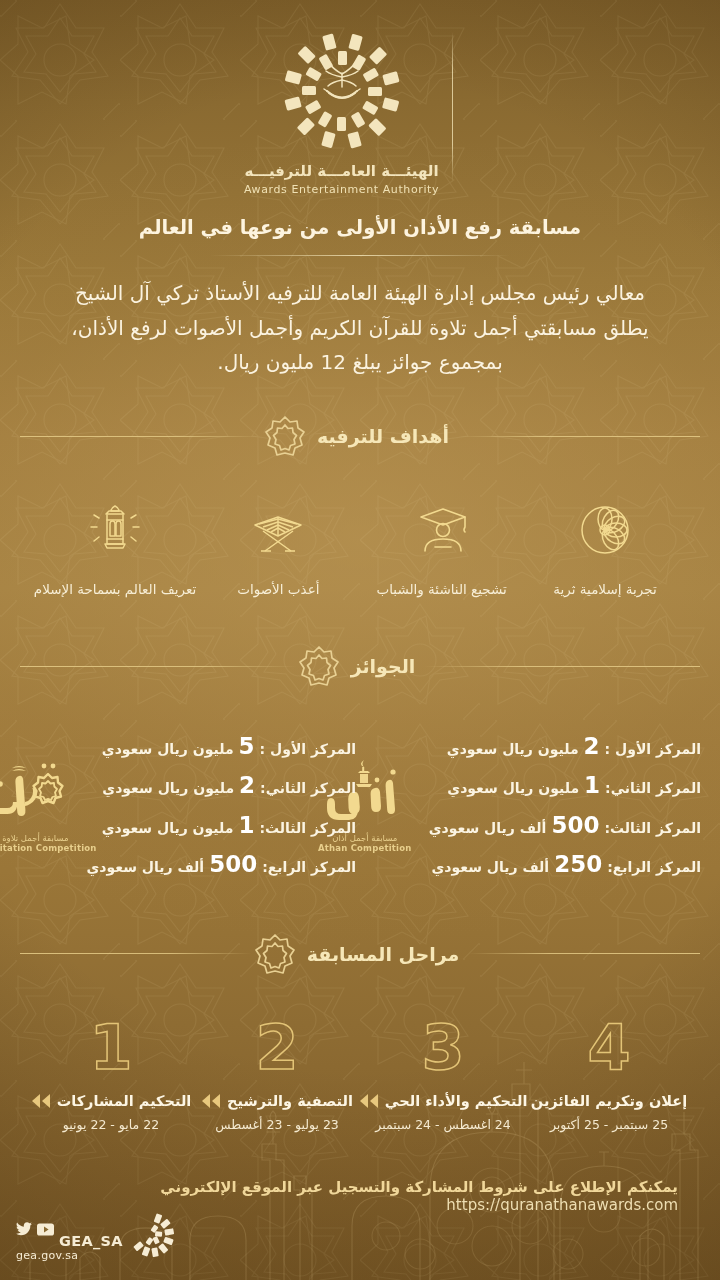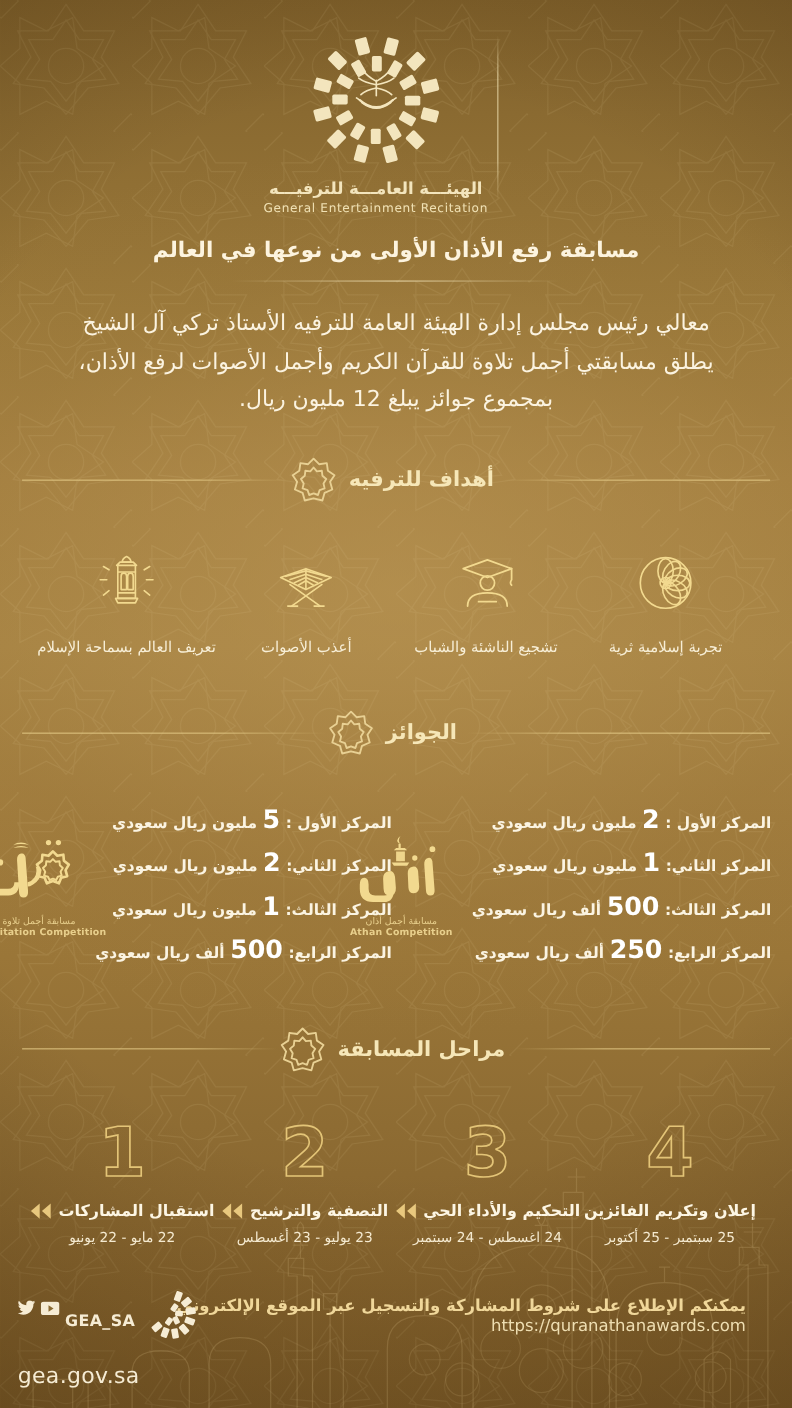--- a/index.html
+++ b/index.html
@@ -140,21 +140,21 @@
   .footer { margin-top:46px; padding-right:42px; }
   .cta { font-size:15px; font-weight:bold; color:#f0d79a; }
   .url { font-size:15px; color:#eedeb2; direction:ltr; text-align:right; }
   .social {
     position:absolute; left:16px; bottom:18px; z-index:6;
     display:flex; align-items:flex-start; gap:6px; direction:ltr;
   }
   .soc-lines { display:flex; flex-direction:column; }
   .soc-row { display:flex; align-items:center; gap:5px; }
   .soc-text { font-size:14.5px; color:#f6ecd4; letter-spacing:.3px; font-weight:bold;margin-top:24px; }
-  .soc-text2 { font-size:20px; color:#f6ecd4; letter-spacing:.3px;margin-top:29px; }
+  .soc-text2 { font-size:11px; color:#f6ecd4; letter-spacing:.3px; }
   .burst { margin-left:2px; }
 
   
   .skyline { position:absolute; left:0; right:0; bottom:0; height:240px; z-index:2; opacity:.5; pointer-events:none; }
 </style>
 </head>
 <body>
 
 <div id="poster">
 
@@ -262,21 +262,21 @@
             <g stroke="#f3e5bd" stroke-width="1.5" fill="none" stroke-linecap="round">
               <path d="M75 44 L75 58"></path>
               <path d="M75 45 q-9 -5 -13 -11 M75 45 q9 -5 13 -11 M75 48 q-11 -2 -16 -6 M75 48 q11 -2 16 -6 M75 51 q-10 2 -14 6 M75 51 q10 2 14 6"></path>
               <path d="M62 64 q13 10 26 0" stroke-width="2"></path>
               <path d="M60 62 q15 13 30 0" stroke-width="2"></path>
               <path d="M60 62 L57 60 M90 62 L93 60"></path>
             </g>
           </svg>
         </div>
         <div class="logo-ar gea-ar">الهيئـــة العامـــة للترفيـــه</div>
-        <div class="logo-en gea-en">General Entertainment Recitation</div>
+        <div class="logo-en gea-en">Awards Entertainment Authority</div>
       </div>
     </div>
 
     <div class="title-wrap">
       <div class="main-title">مسابقة رفع الأذان الأولى من نوعها في العالم</div>
       <div class="title-rule"></div>
       <div class="lead">معالي رئيس مجلس إدارة الهيئة العامة للترفيه الأستاذ تركي آل الشيخ يطلق مسابقتي أجمل تلاوة للقرآن الكريم وأجمل الأصوات لرفع الأذان، بمجموع جوائز يبلغ 12 مليون ريال.</div>
     </div>
 
     <div style="margin-top:34px;">
@@ -551,21 +551,21 @@
                   <path d="M19 1 L19 15 L11 8 Z"></path>
                 </g>
             </svg>
           </div>
           <div class="stage-date">23 يوليو - 23 أغسطس</div>
         </div>
 
         <div class="stage">
           <div class="stage-num">1</div>
           <div class="stage-title-row">
-            <div class="stage-title">استقبال المشاركات</div>
+            <div class="stage-title">التحكيم المشاركات</div>
             <svg class="chev" viewBox="0 0 20 16" aria-hidden="true">
               <g fill="#e8c87e">
                   <path d="M9 1 L9 15 L1 8 Z"></path>
                   <path d="M19 1 L19 15 L11 8 Z"></path>
                 </g>
             </svg>
           </div>
           <div class="stage-date">22 مايو - 22 يونيو</div>
         </div>
 

